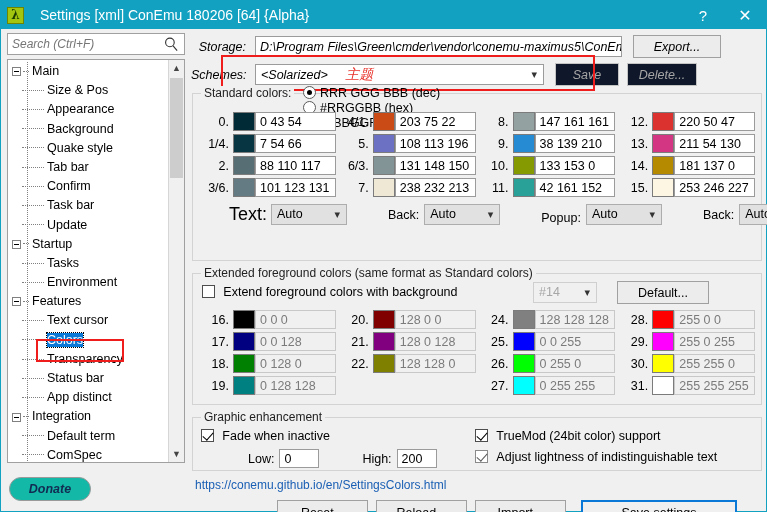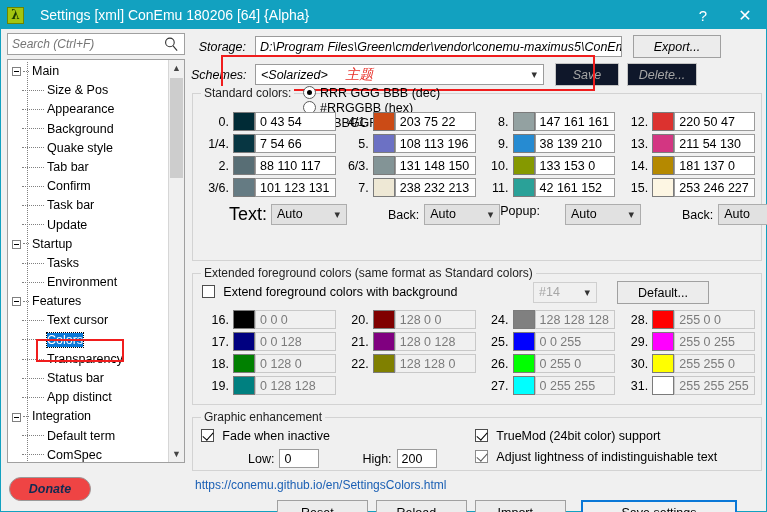--- a/index.html
+++ b/index.html
@@ -88,21 +88,21 @@
   }
   .scroll .arrow{
     height:16px;display:flex;align-items:center;justify-content:center;
     font-size:9px;color:#444;
   }
   .scroll .thumb{
     position:absolute;left:1px;right:1px;top:18px;height:100px;background:#cdcdcd;
   }
   .donate{
     position:absolute;bottom:6px;left:2px;width:82px;height:24px;
-    border:1px solid #9a9a9a;border-radius:12px;background:#ef4444;
+    border:1px solid #9a9a9a;border-radius:12px;background:#14b8a6;
     display:flex;align-items:center;justify-content:center;
     font-style:italic;font-weight:bold;font-size:12.5px;color:#112b52;
     box-sizing:border-box;
   }
   
   .right{position:absolute;left:190px;top:2px;right:6px;bottom:2px;}
   .row{display:flex;align-items:center;font-style:italic;}
   .lbl-r{text-align:right;font-size:12.5px;}
   .txtbox{
     border:1px solid #9b9b9b;background:#fff;height:21px;line-height:20px;
@@ -356,21 +356,21 @@
 
         <div style="position:absolute;left:8px;top:110px;right:6px;display:flex;align-items:center;" id="selectors-row">
             <div style="display: flex; align-items: center; margin-left: 28px;">
               <span style="font-size: 18px; margin-right: 4px;">Text:</span>
               <span class="combo flat" style="width: 76px; display: inline-block;"><span>Auto</span><span class="chev">▾</span></span>
             </div>
             <div style="display: flex; align-items: center; margin-left: 41px;">
               <span style="font-size: 12.5px; margin-right: 5px;">Back:</span>
               <span class="combo flat" style="width: 76px; display: inline-block;"><span>Auto</span><span class="chev">▾</span></span>
             </div>
-            <div style="display: flex; align-items: flex-start;  gap: 20px;">
+            <div style="display: flex; align-items: flex-end; margin-left: 41px;">
               <span style="font-size: 12.5px; margin-right: 5px;">Popup:</span>
               <span class="combo flat" style="width: 76px; display: inline-block;"><span>Auto</span><span class="chev">▾</span></span>
             </div>
             <div style="display: flex; align-items: center; margin-left: 41px;">
               <span style="font-size: 12.5px; margin-right: 5px;">Back:</span>
               <span class="combo flat" style="width: 76px; display: inline-block;"><span>Auto</span></span>
             </div>
           </div>
       </div>
 

